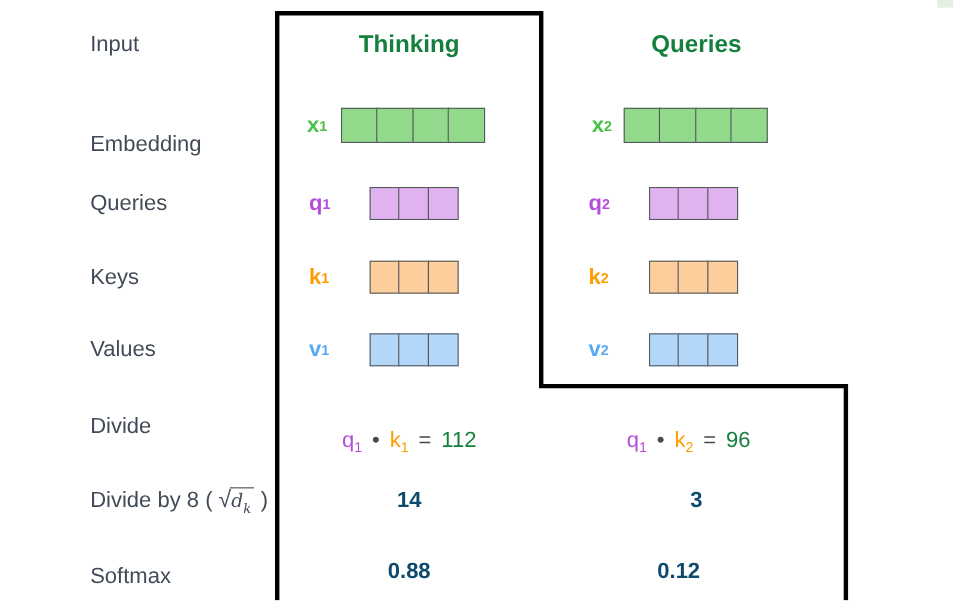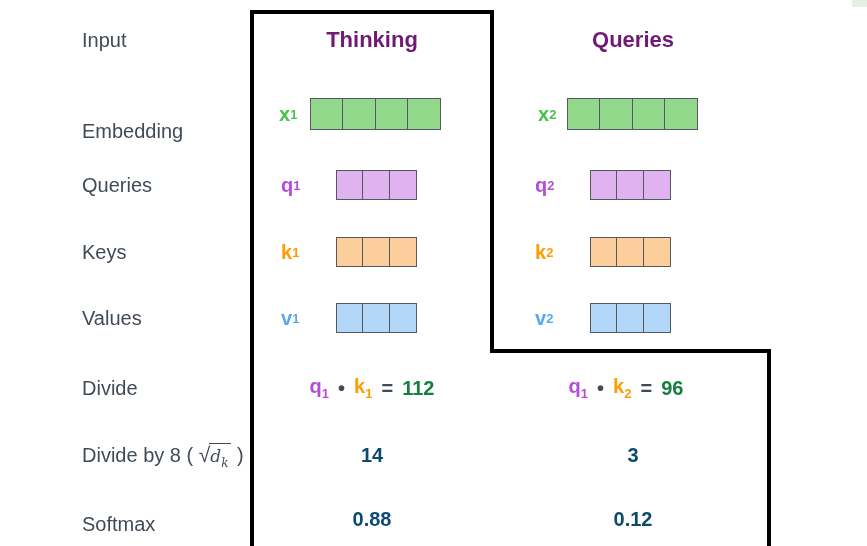--- a/index.html
+++ b/index.html
@@ -14,21 +14,21 @@
     position:absolute;left:35px;height:30px;line-height:30px;
     font-size:20px;color:#414b57;white-space:nowrap;margin-left:47px;
   }
   .math .rad{font-size:21px;}
   .math .radicand{border-top:1.6px solid #414b57;padding:0 3px 0 1px;margin-left:-1px;}
   .math .ital{font-family:"DejaVu Serif","Liberation Serif",serif;font-style:italic;font-size:17px;}
   .math sub{font-family:"DejaVu Serif","Liberation Serif",serif;font-style:italic;font-size:12px;}
 
   .header{
     position:absolute;top:28px;height:24px;line-height:24px;text-align:center;
-    font-size:22px;font-weight:bold;color:#701a75;
+    font-size:22px;font-weight:bold;color:#15803d;
   }
 
   .veclabel{
     position:absolute;font-size:20px;font-weight:bold;white-space:nowrap;
     display:flex;align-items:center;
   }
   .veclabel sub{font-size:13px;vertical-align:sub;}
   .green{color:#47c247;}
   .purple{color:#b44ddb;}
   .orange{color:#ff9d00;}
@@ -38,22 +38,22 @@
 
   .cells{position:absolute;display:flex;}
   .cell{box-sizing:border-box;border:1.6px solid #54595e;}
   .cell + .cell{margin-left:-1.6px;}
   .cells.g .cell{background:#92d98c;width:34px;height:32px;}
   .cells.p .cell{background:#e0b2f0;width:28px;height:30px;}
   .cells.o .cell{background:#fbce9b;width:28px;height:30px;}
   .cells.b .cell{background:#b3d7f9;width:28px;height:30px;}
 
   .score{
-    position:absolute;height:30px;display:flex;align-items:center;justify-content:center;
-    gap:9px;font-size:20px;font-weight:bold;white-space:nowrap;
+    position:absolute;height:30px;display:flex;justify-content:center;
+    gap:9px;font-size:20px;font-weight:normal;white-space:nowrap;margin-top:16px;
   }
   .score sub{font-size:13px;}
   .num{
     position:absolute;height:26px;line-height:26px;text-align:center;
     font-size:20px;font-weight:bold;color:#0c4a6e;
   }
 </style>
 </head>
 <body>
 
@@ -172,15 +172,15 @@
     <span class="slate">•</span>
     <span class="orange"><span>k</span><sub>2</sub></span>
     <span class="slate">=</span>
     <span class="yellow">96</span>
   </div>
 
   <div class="num" style="left:252px;width:240px;top:442px">14</div>
   <div class="num" style="left:497px;width:272px;top:442px">3</div>
 
   <div class="num" style="left:252px;width:240px;top:506px">0.88</div>
-  <div class="num" style="left:497px;width:272px;top:506px">0.12</div>
+  <div class="num" style="left:481px;width:272px;top:506px">0.12</div>
 
 </div>
 
 </body></html>

